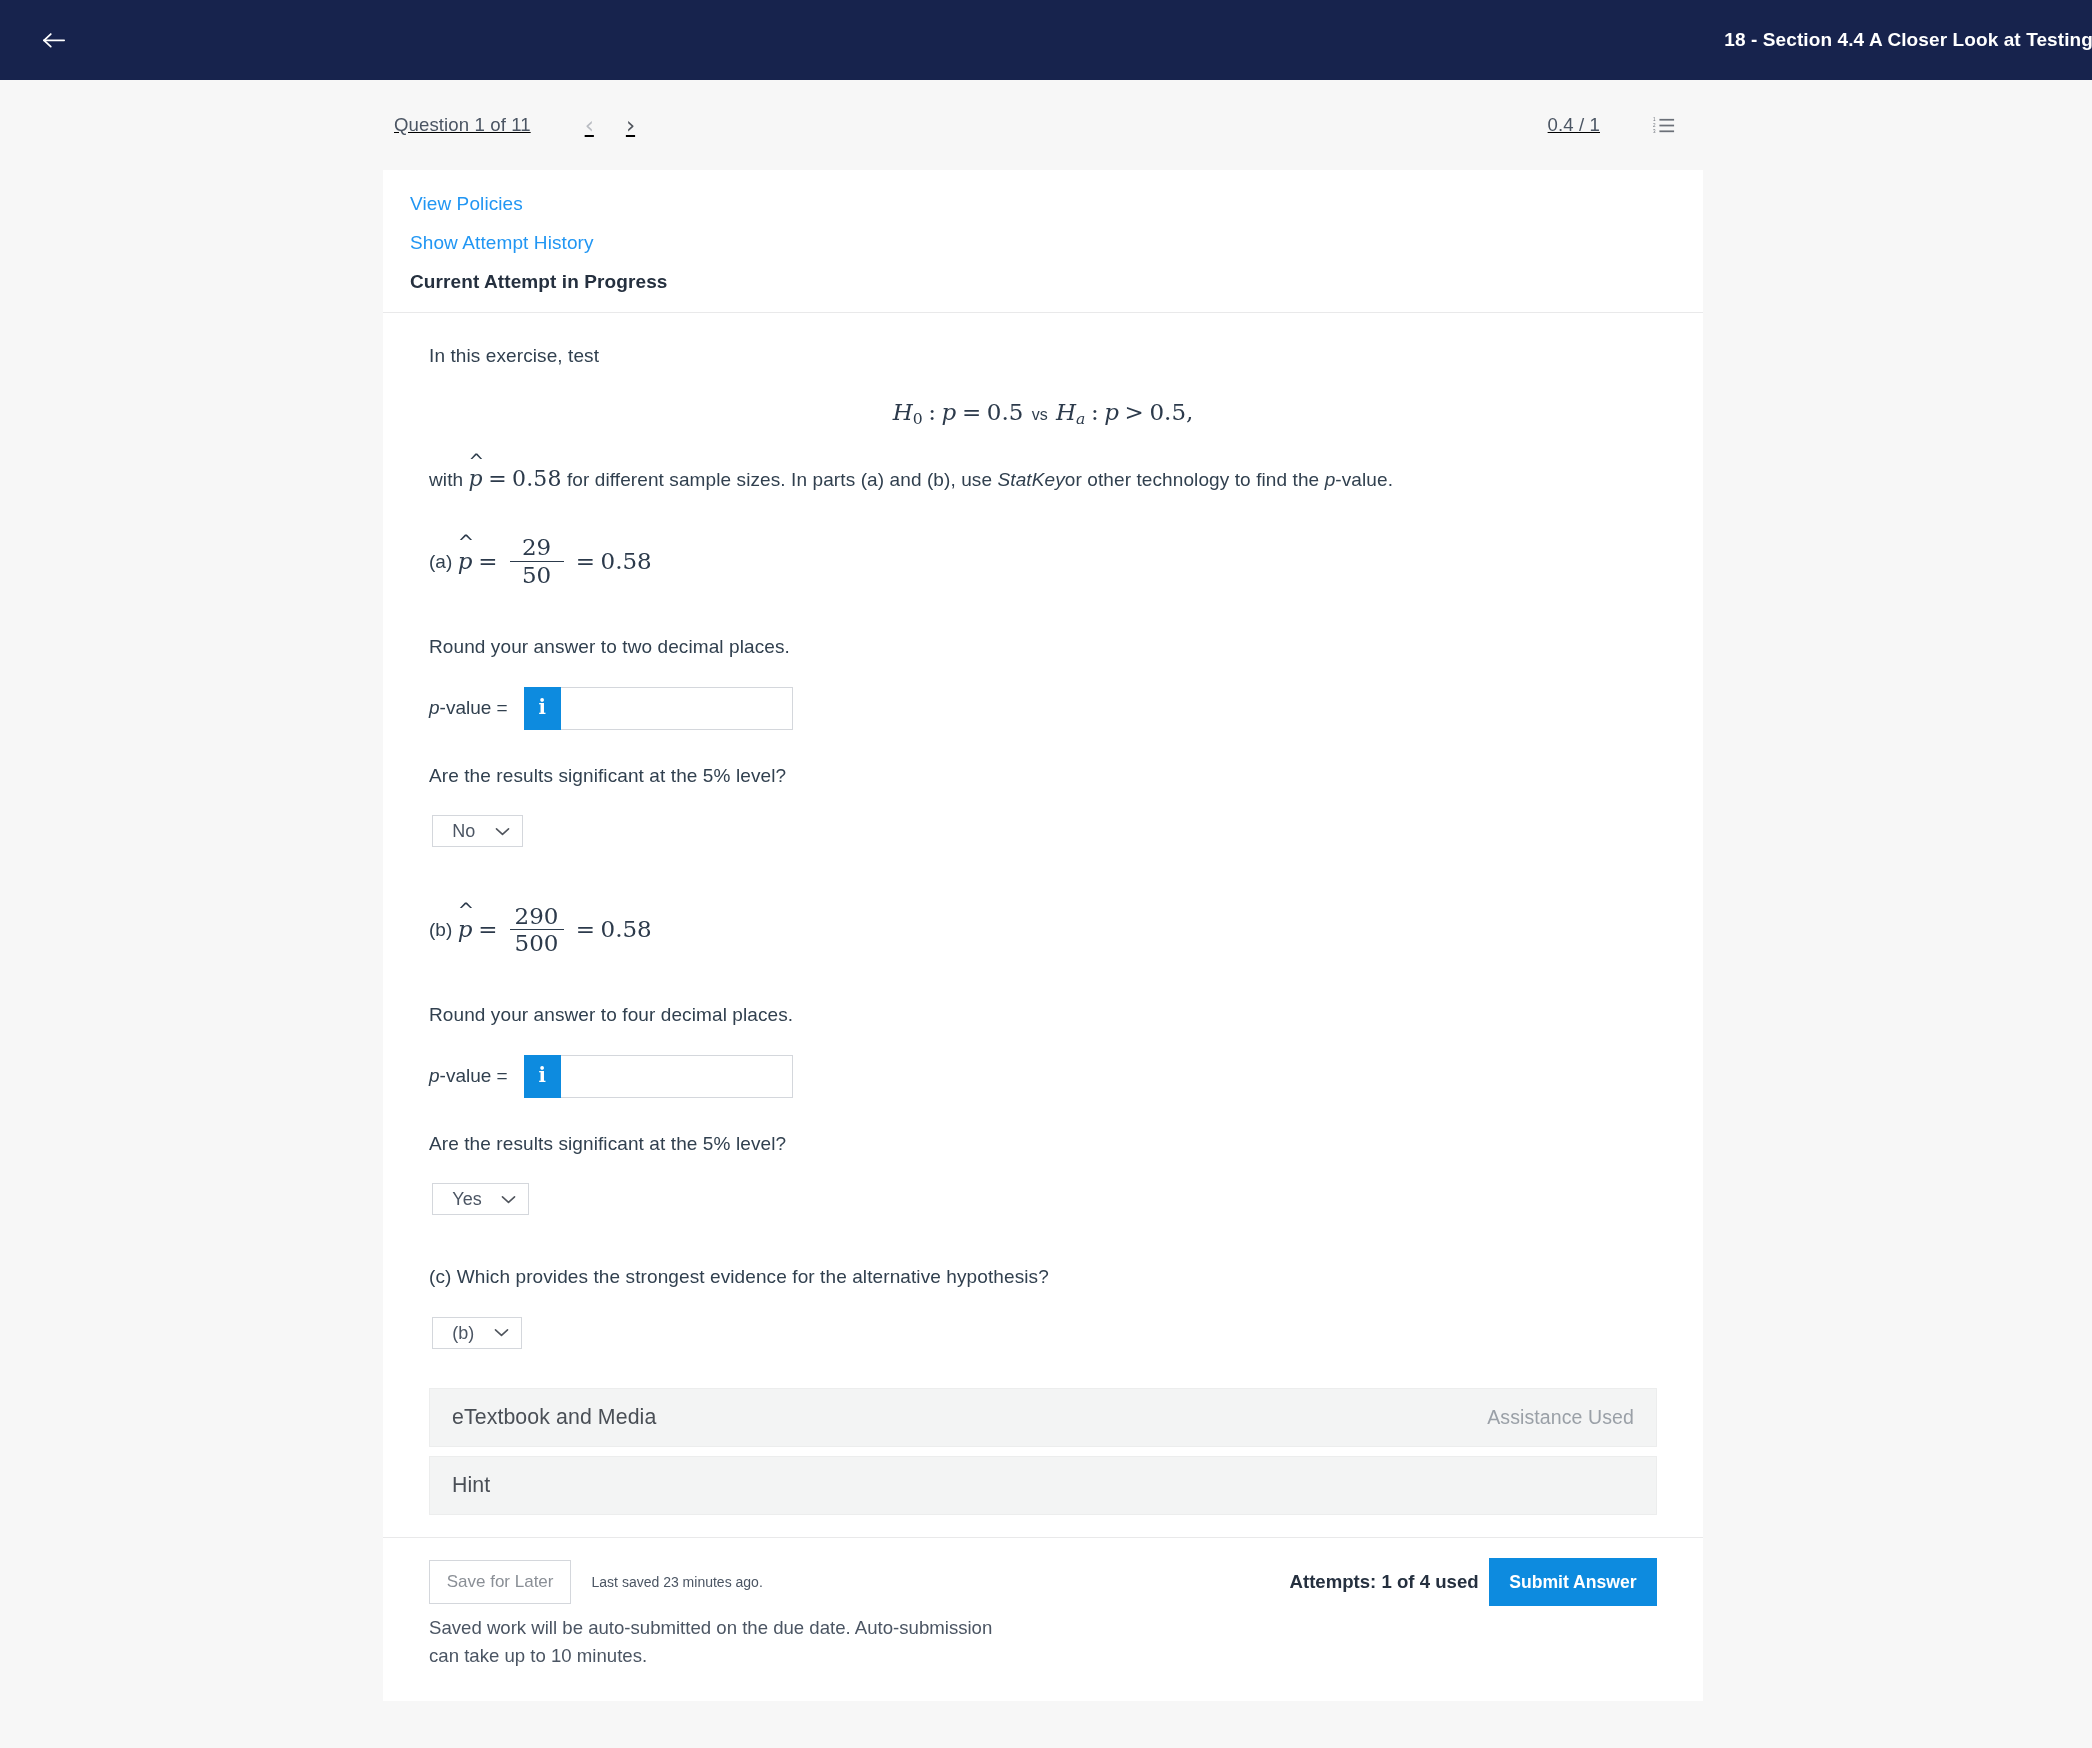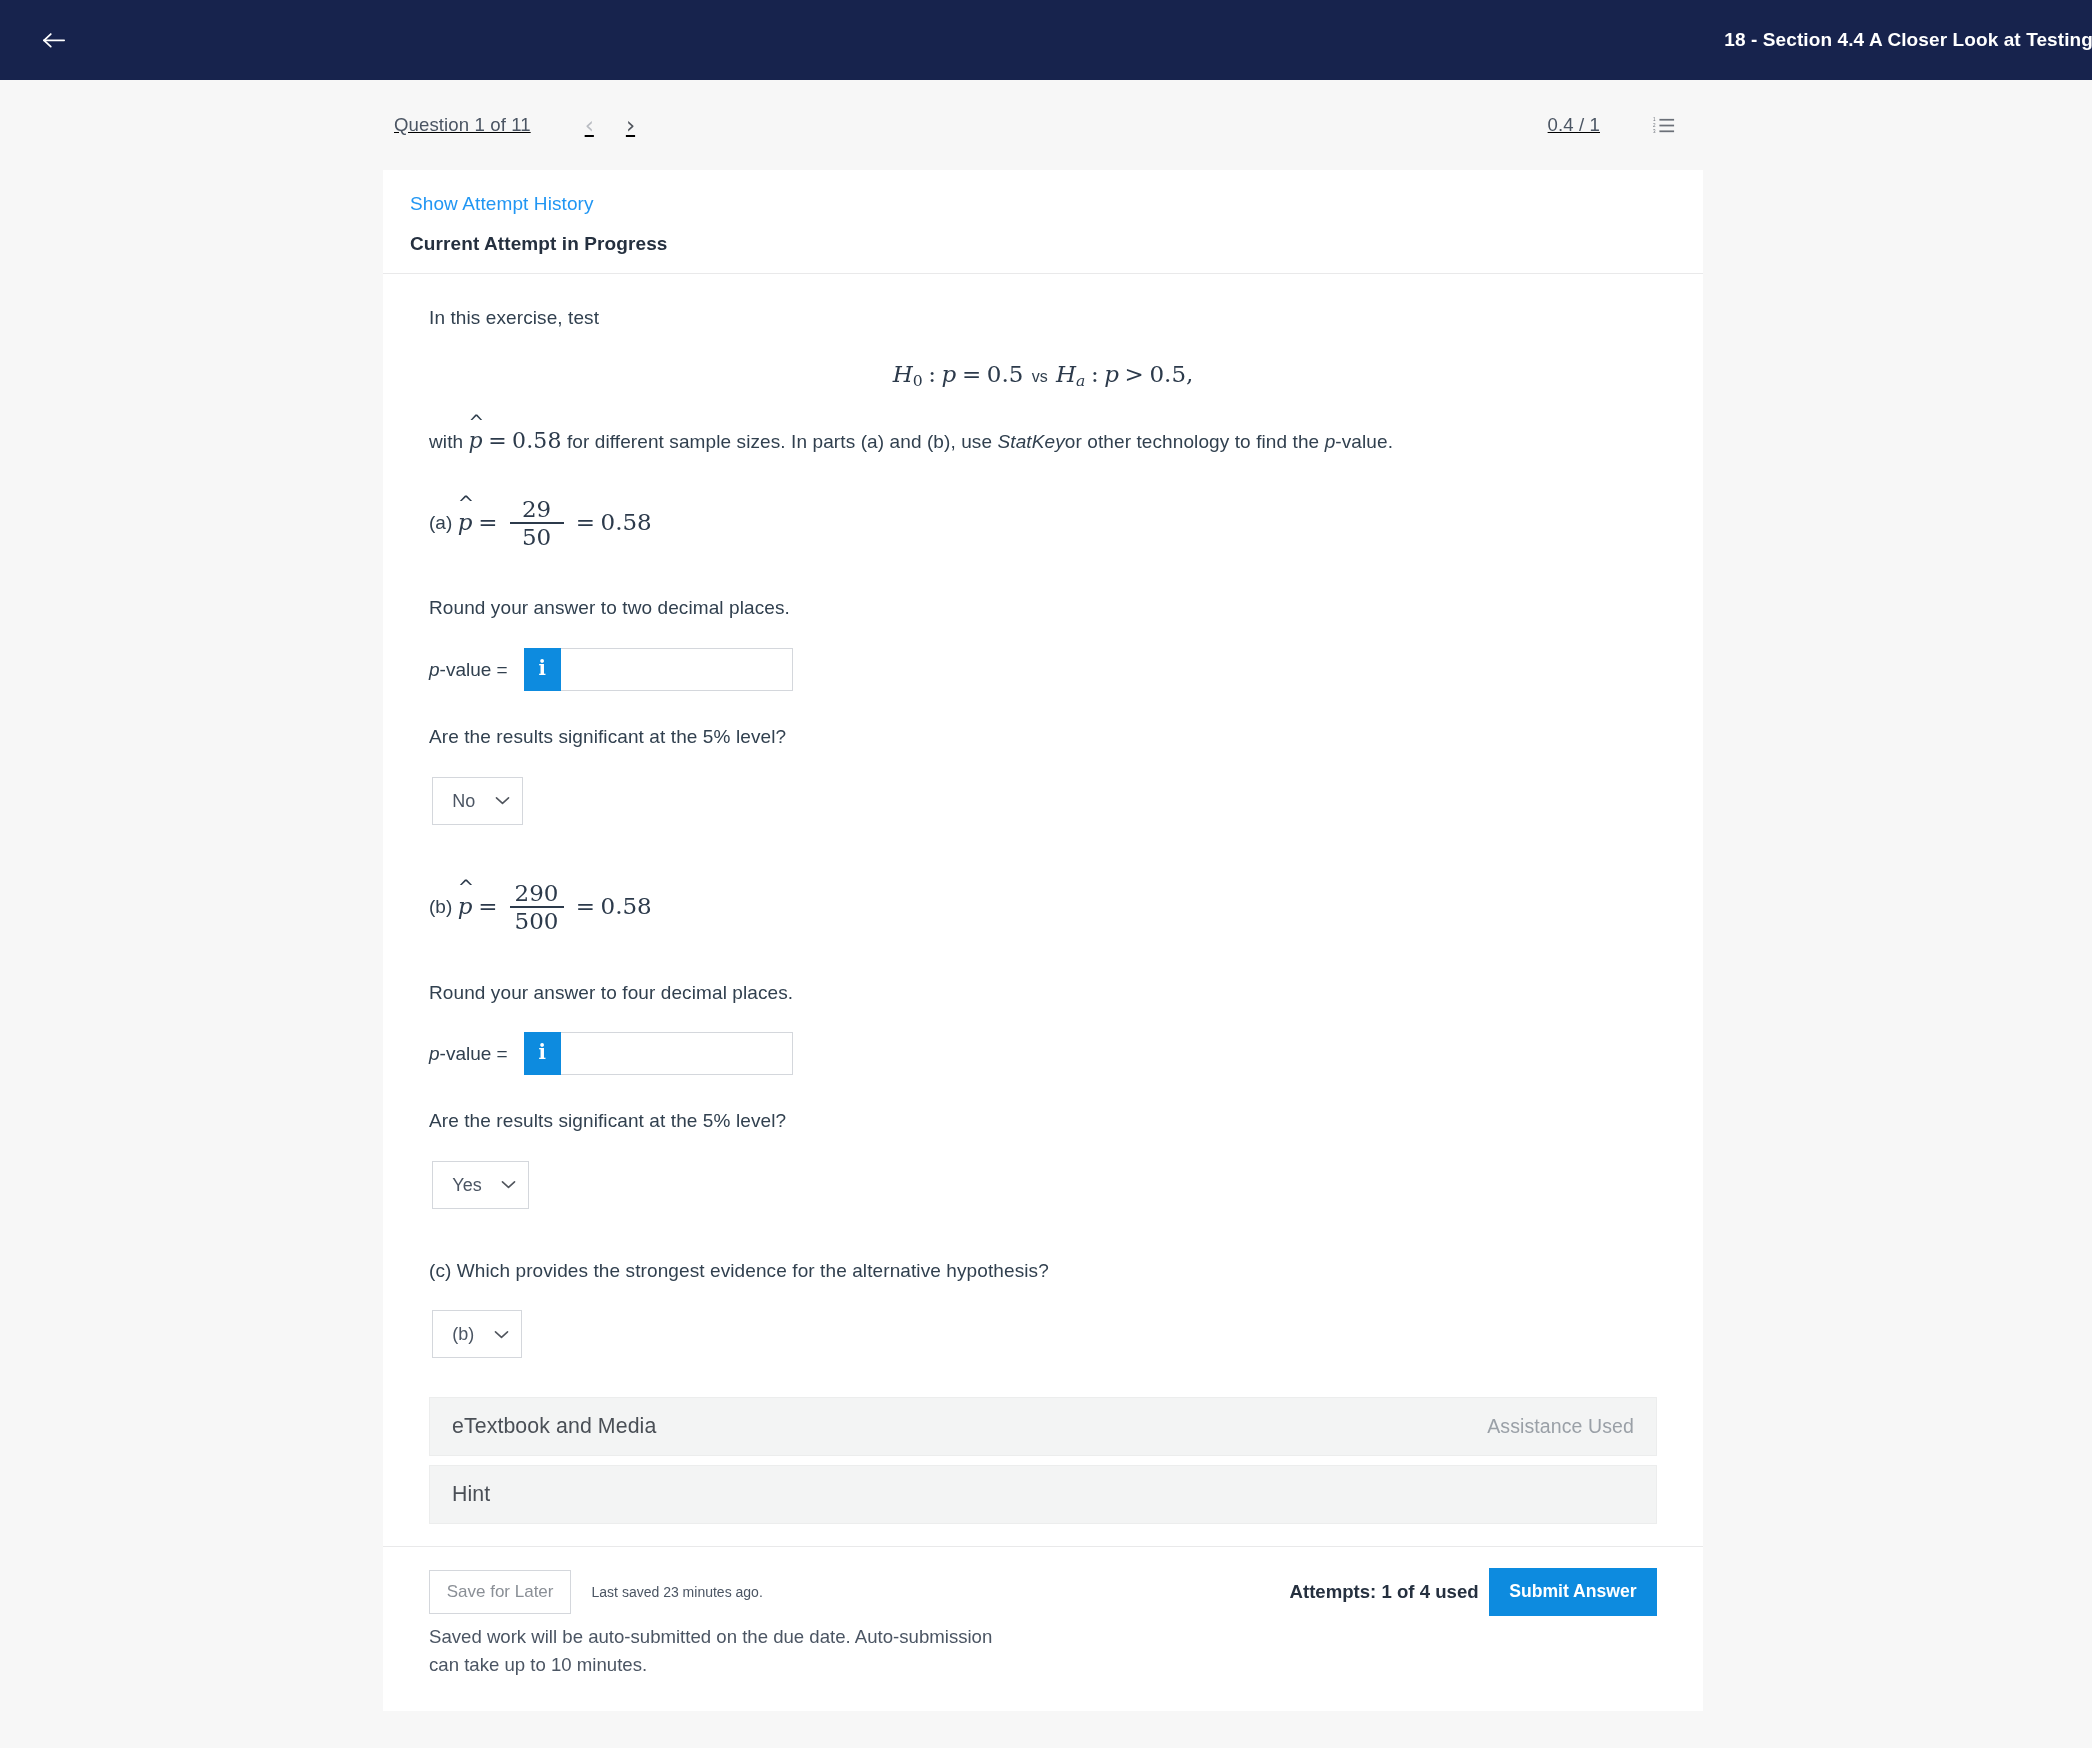--- a/index.html
+++ b/index.html
@@ -213,21 +213,21 @@
     font-family: "Liberation Sans", sans-serif;
   }
 
   
   .selwrap {
     display: inline-flex;
     align-items: center;
     justify-content: space-between;
     border: 0.9px solid #d4d7dc;
     background: #ffffff;
-    height: 48px;
+    height: 32px;
     padding: 0 12px 0 19.5px;
     min-width: 72px;
     cursor: pointer;
     margin: 0 0 0 2.8px;
   }
   .selwrap .selval {
     font-size: 18px;
     color: #4b5563;
     margin-right: 19.5px;
     white-space: nowrap;
@@ -352,20 +352,21 @@
         <rect x="7" y="3" width="16" height="1.9" fill="#6b7078"></rect>
         <rect x="7" y="9.3" width="16" height="1.9" fill="#6b7078"></rect>
         <rect x="7" y="15.6" width="16" height="1.9" fill="#6b7078"></rect>
       </svg>
     </span>
   </div>
 
   <div class="card">
 
     <div class="card-links">
+      <span class="link">View Policies</span>
       <span class="link">Show Attempt History</span>
       <div class="attempt-head">Current Attempt in Progress</div>
     </div>
 
     <div class="divider"></div>
 
     <div class="qbody">
 
       <p class="para tight">In this exercise, test</p>
 

